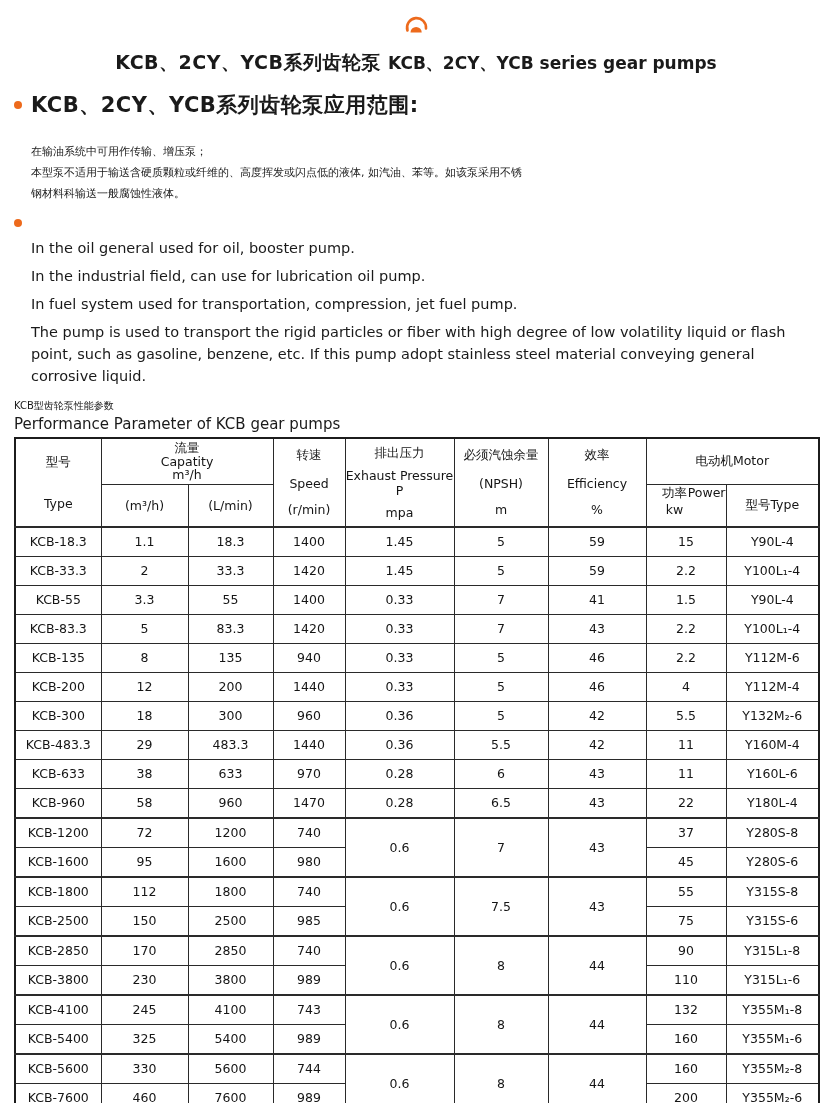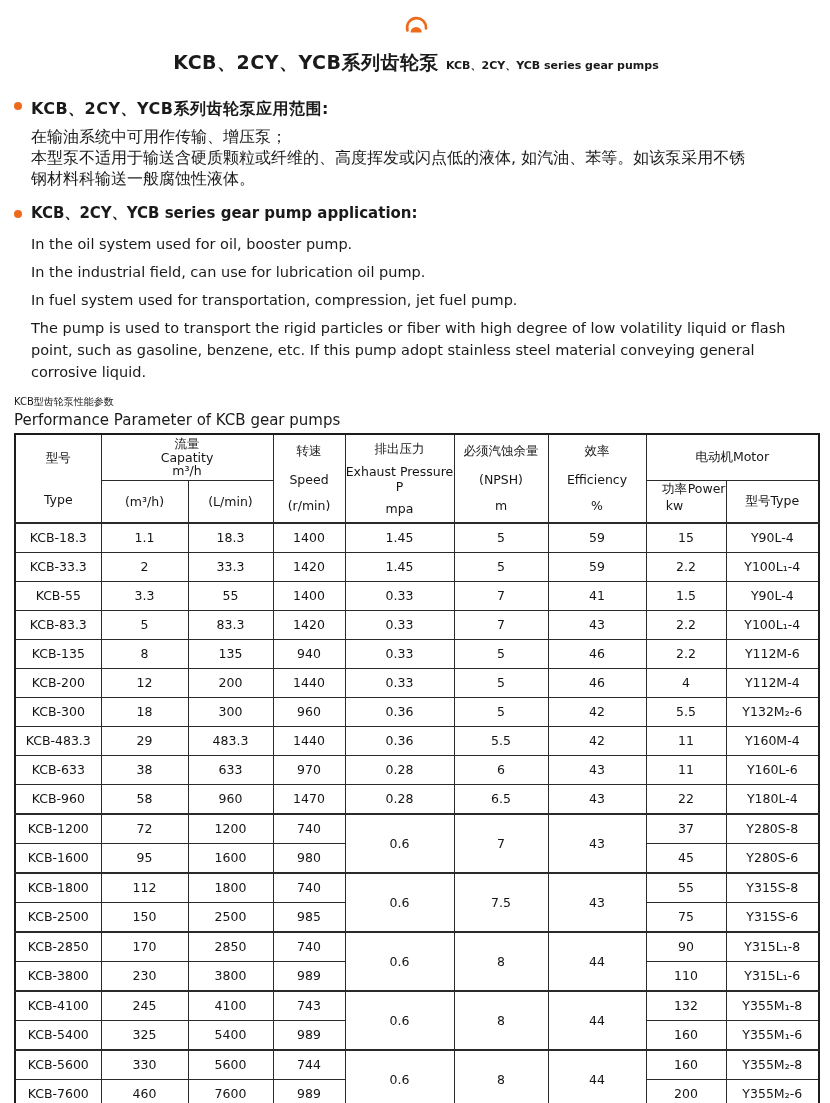--- a/index.html
+++ b/index.html
@@ -8,30 +8,30 @@
     font-family:"DejaVu Sans","Liberation Sans",sans-serif;
     color:#1a1a1a;-webkit-font-smoothing:antialiased;
   }
   .page{padding:10px 12px 0 14px;}
 
   
   .title-row{display:flex;align-items:center;gap:9px;margin-top:4px;flex-direction:column;}
   .logo{width:27px;height:27px;flex:0 0 auto;}
   .title-text{display:flex;align-items:baseline;gap:7px;white-space:nowrap;}
   .title-zh{font-size:19px;font-weight:bold;letter-spacing:0.5px;}
-  .title-en{font-size:11px;font-weight:bold;}
+  .title-en{font-size:17px;font-weight:bold;}
 
   
   .sec-head{display:flex;align-items:center;gap:9px;margin-top:15px;}
   .bullet{width:8px;height:8px;border-radius:50%;background:#ed6a1c;flex:0 0 auto;}
-  .sec-head-zh{font-size:16px;font-weight:bold;letter-spacing:0.5px;margin-top:8px;}
+  .sec-head-zh{font-size:21px;font-weight:bold;letter-spacing:0.5px;}
   .sec-head-en{font-size:15px;font-weight:bold;}
 
   
-  .zh-body{margin:6px 0 0 17px;font-size:16px;line-height:21px;}
+  .zh-body{margin:22px 0 0 17px;font-size:11px;line-height:21px;}
   .zh-body div{white-space:nowrap;}
   .en-body{margin:7px 0 0 17px;font-size:14.5px;}
   .en-body .li{line-height:28px;}
   .en-body .para{line-height:22px;margin-top:3px;}
 
   
   .cap-zh{margin-top:12px;font-size:10px;}
   .cap-en{margin-top:2px;font-size:15px;}
 
   
@@ -74,24 +74,23 @@
     <span class="sec-head-zh">KCB、2CY、YCB系列齿轮泵应用范围:</span>
   </div>
   <div class="zh-body">
     <div>在输油系统中可用作传输、增压泵；</div>
     <div>本型泵不适用于输送含硬质颗粒或纤维的、高度挥发或闪点低的液体, 如汽油、苯等。如该泵采用不锈</div>
     <div>钢材料科输送一般腐蚀性液体。</div>
   </div>
 
   <div class="sec-head">
     <span class="bullet"></span>
-    <span class="sec-head-en">KCB、2CY、YCB series gear pump application:</span>
   </div>
   <div class="en-body">
-    <div class="li">In the oil system used for oil, booster pump.</div>
+    <div class="li">In the oil general used for oil, booster pump.</div>
     <div class="li">In the industrial field, can use for lubrication oil pump.</div>
     <div class="li">In fuel system used for transportation, compression, jet fuel pump.</div>
     <div class="para">
       <div>The pump is used to transport the rigid particles or fiber with high degree of low volatility liquid or flash</div>
       <div>point, such as gasoline, benzene, etc. If this pump adopt stainless steel material conveying general</div>
       <div>corrosive liquid.</div>
     </div>
   </div>
 
   <div class="cap-zh">KCB型齿轮泵性能参数</div>

